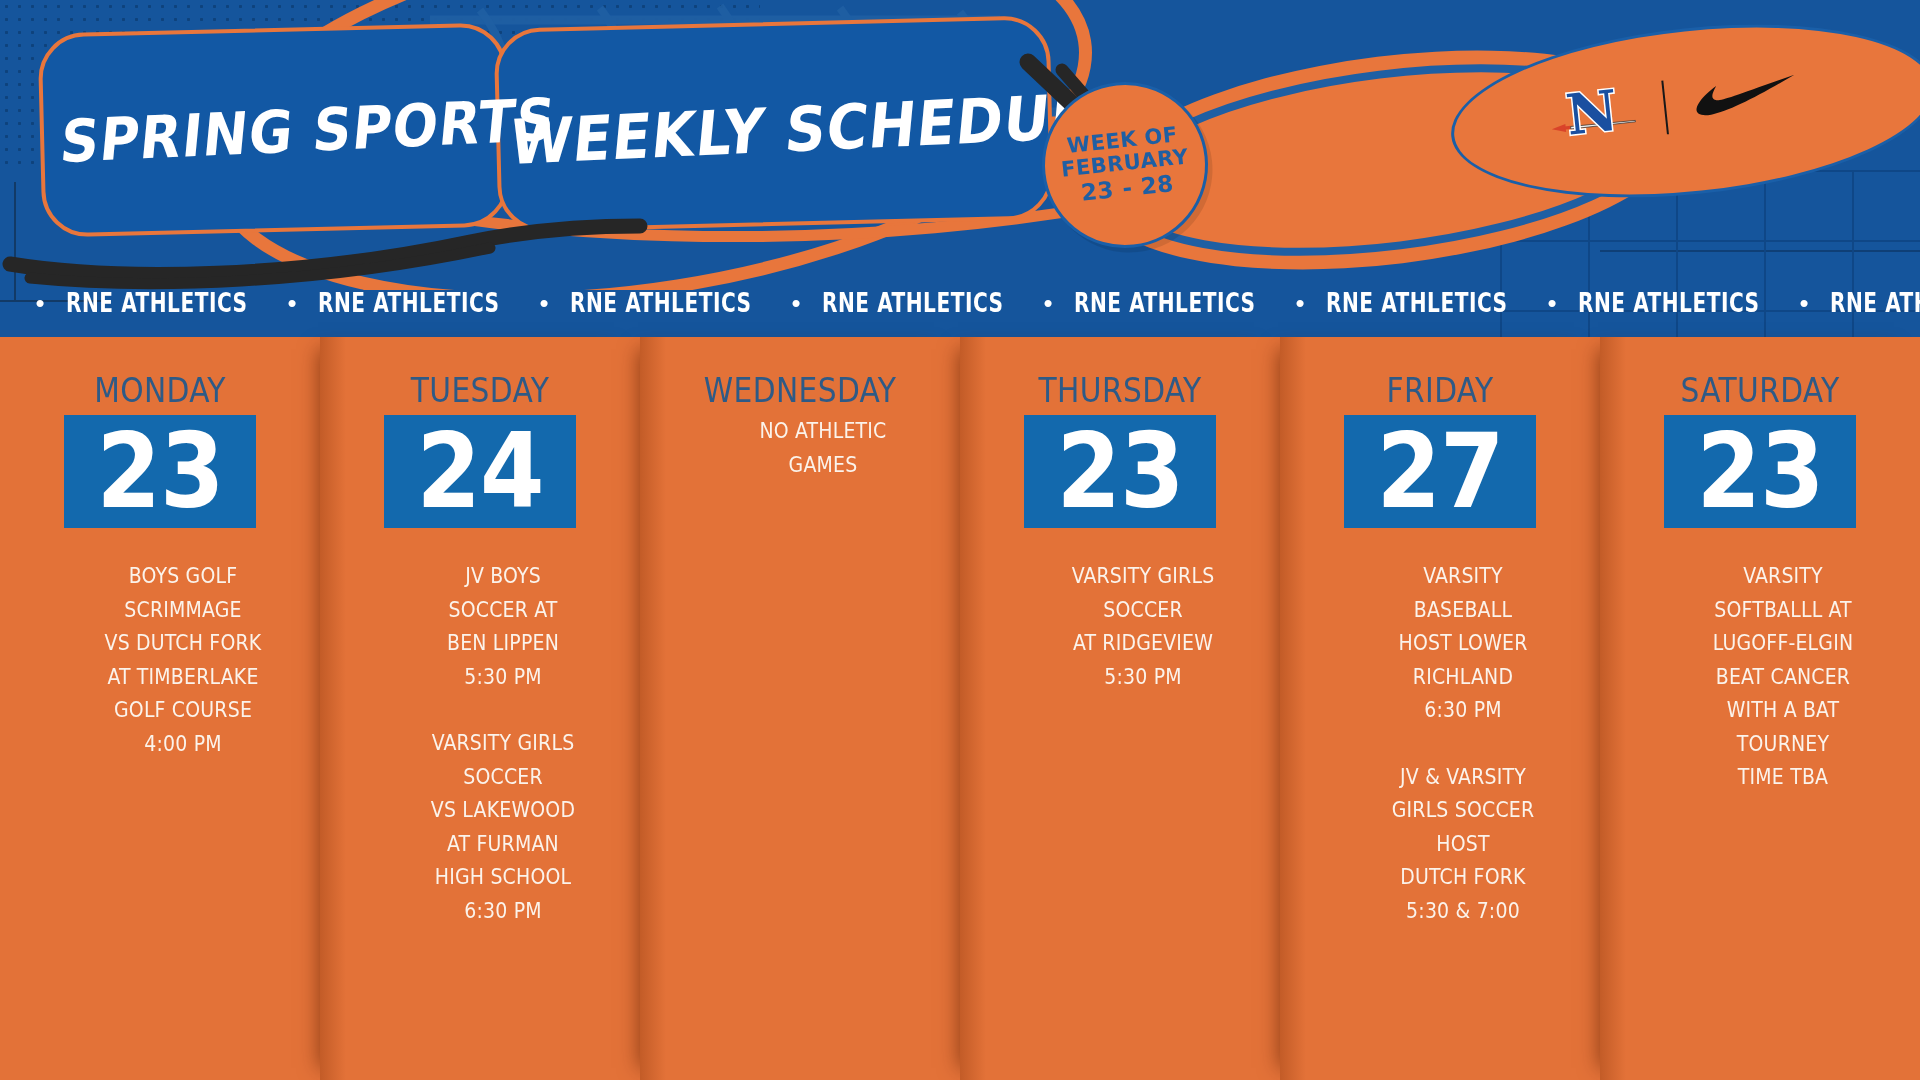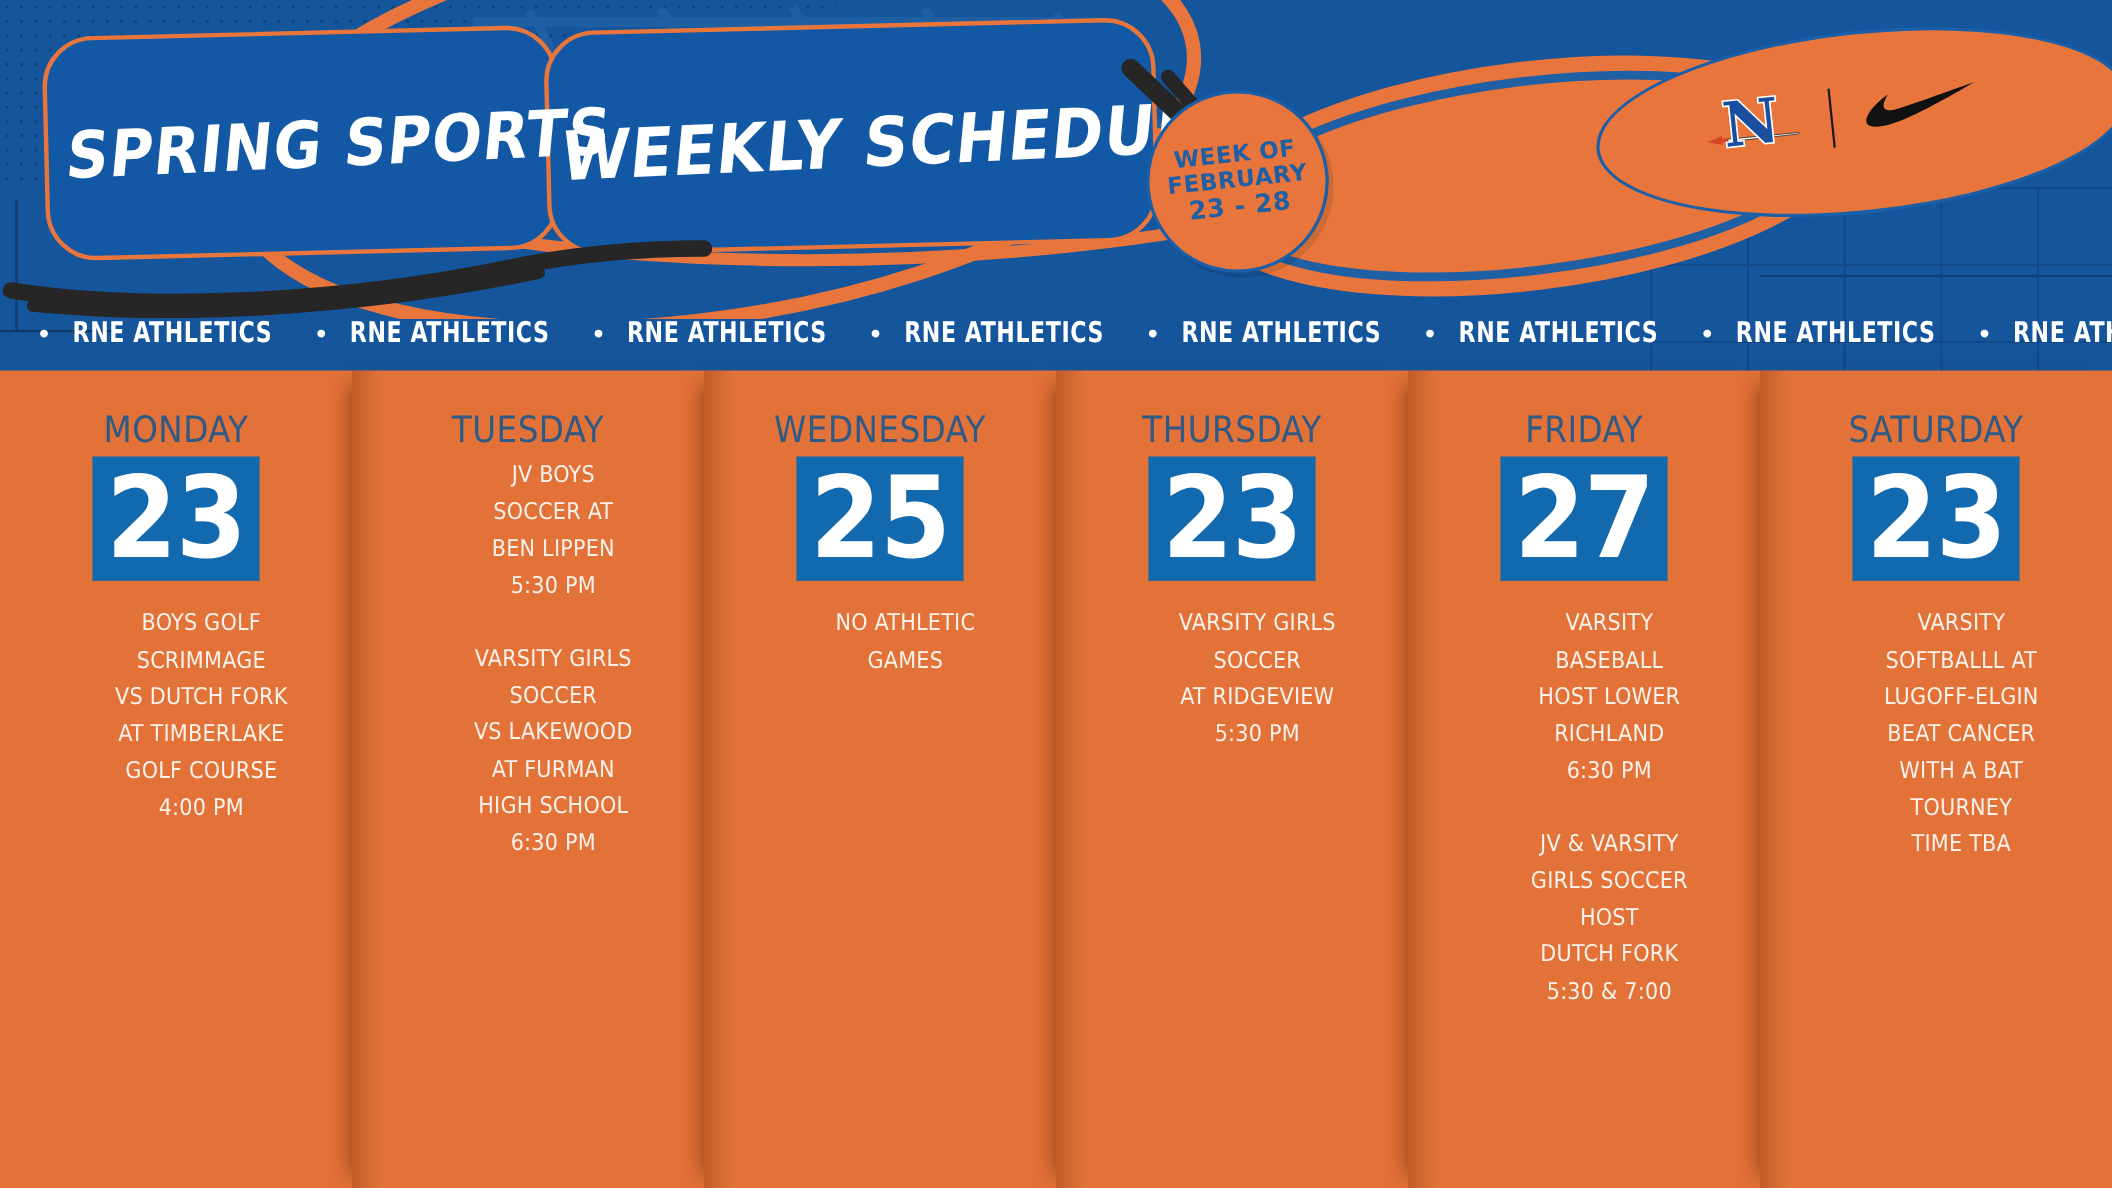--- a/index.html
+++ b/index.html
@@ -117,22 +117,22 @@
     background:linear-gradient(to right,rgba(120,40,0,.30),rgba(120,40,0,0));
     pointer-events:none;
   }
   .col:first-child::before{display:none;}
   .dayname{
     color:#2E5A86;font-size:33px;font-weight:400;letter-spacing:.4px;line-height:1;
     font-family:"DejaVu Sans Condensed","Liberation Sans Narrow","Liberation Sans",sans-serif;
     font-stretch:condensed;margin-bottom:8px;text-transform:uppercase;
   }
   .datebox{
-    width:152px;height:113px;background:#1369AD;
-    display:flex;align-items:center;justify-content:center;margin-bottom:22px;
+    width:192px;height:113px;background:#1369AD;
+    display:flex;align-items:center;justify-content:center;margin-bottom:32px;
   }
   .datenum{
     color:#ffffff;font-size:103px;line-height:103px;font-weight:900;letter-spacing:-1px;
     font-family:"DejaVu Sans Condensed","Liberation Sans Narrow","Liberation Sans",sans-serif;
     font-stretch:condensed;
   }
   .events{display:flex;flex-direction:column;align-items:center;width:100%;}
   .event{
     color:#FBF3EB;font-size:21px;line-height:33.5px;text-align:center;
     font-family:"DejaVu Sans Condensed","Liberation Sans Narrow","Liberation Sans",sans-serif;
@@ -260,38 +260,38 @@
           <div class="event">BOYS GOLF
 SCRIMMAGE
 VS DUTCH FORK
 AT TIMBERLAKE
 GOLF COURSE
 4:00 PM</div>
         </div>
       </div>
       <div class="col">
         <div class="dayname">TUESDAY</div>
+        <div class="datebox">
+          <div class="datenum">24</div>
+        </div>
         <div class="events">
           <div class="event">JV BOYS
 SOCCER AT
 BEN LIPPEN
 5:30 PM</div>
           <div class="event">VARSITY GIRLS
 SOCCER
 VS LAKEWOOD
 AT FURMAN
 HIGH SCHOOL
 6:30 PM</div>
         </div>
       </div>
       <div class="col">
         <div class="dayname">WEDNESDAY</div>
-        <div class="datebox">
-          <div class="datenum">25</div>
-        </div>
         <div class="events">
           <div class="event">NO ATHLETIC
 GAMES</div>
         </div>
       </div>
       <div class="col">
         <div class="dayname">THURSDAY</div>
         <div class="datebox">
           <div class="datenum">23</div>
         </div>

